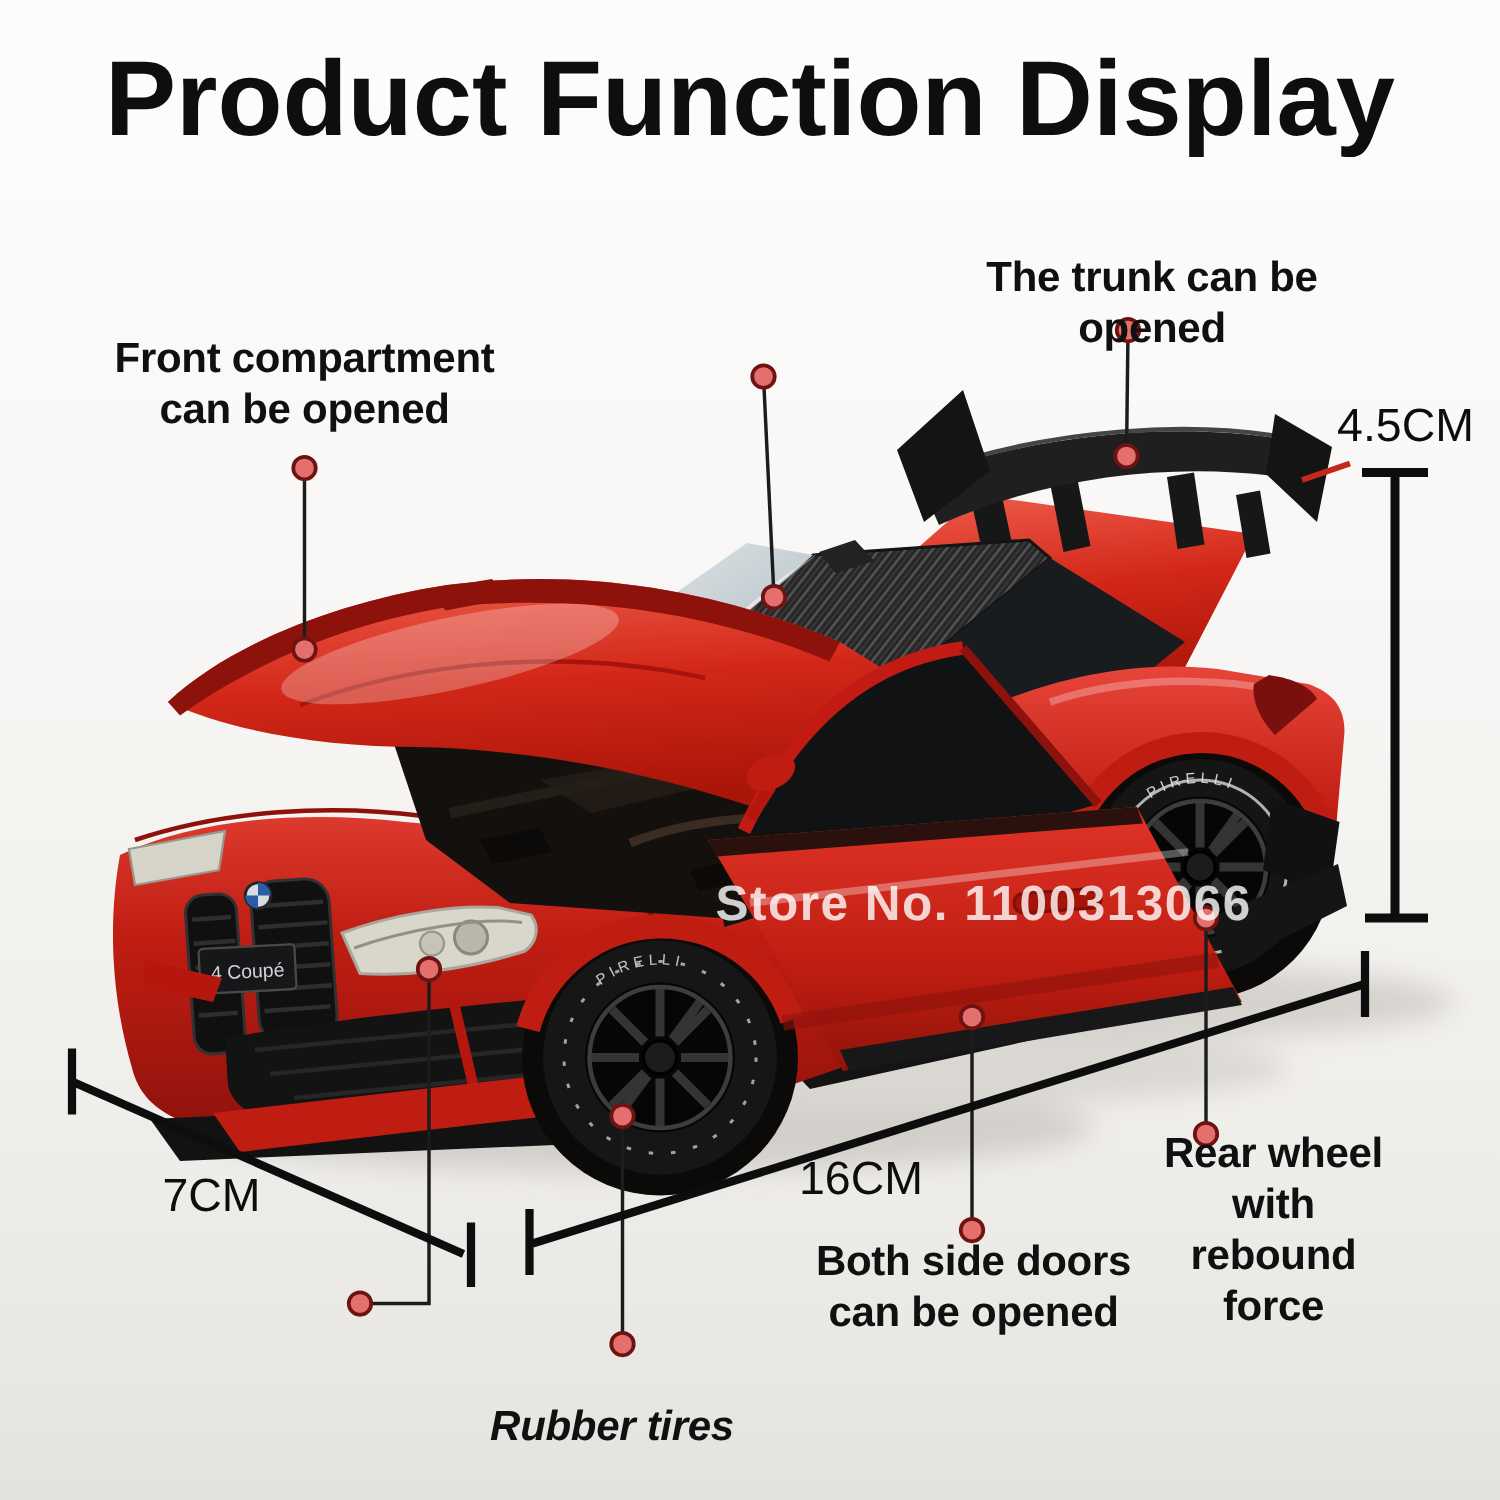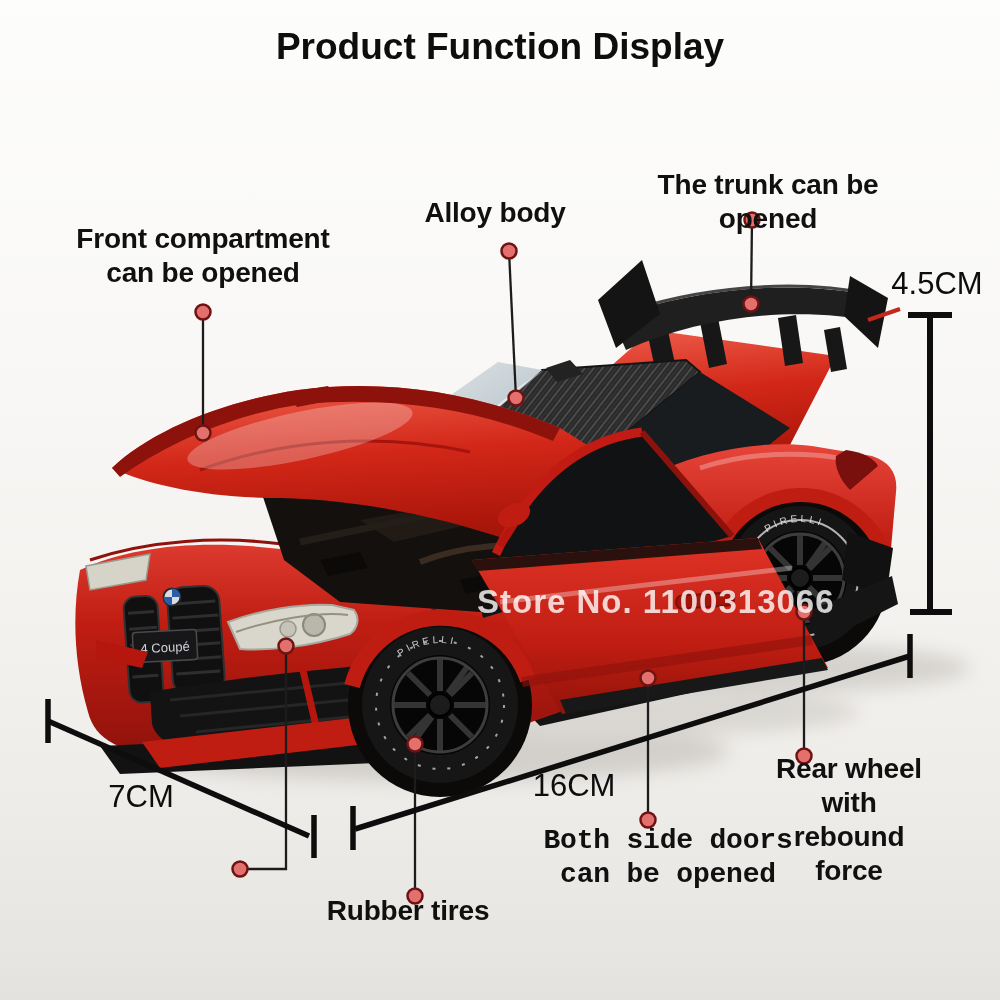--- a/index.html
+++ b/index.html
@@ -4,21 +4,21 @@
 <style>
   html,body{margin:0;padding:0;background:#ffffff;}
   .stage{
     position:relative;width:1000px;height:1000px;overflow:hidden;
     font-family:"Liberation Sans",sans-serif;
     background:linear-gradient(180deg,#fdfdfc 0%,#f8f7f5 40%,#f1efec 72%,#e9e7e3 92%,#e4e2de 100%);
   }
   .car-svg{position:absolute;left:0;top:0;width:1000px;height:1000px;}
   .page-title{
     position:absolute;left:500px;top:26px;transform:translateX(-50%);
-    font-size:37px;font-weight:bold;color:#0e0e0e;letter-spacing:0px;white-space:nowrap;
+    font-size:71px;font-weight:bold;color:#0e0e0e;letter-spacing:0px;white-space:nowrap;
   }
   .lbl{
     position:absolute;transform:translateX(-50%);
     color:#101010;font-weight:bold;font-size:28px;line-height:1.22;
     text-align:center;white-space:pre-line;letter-spacing:-0.2px;
   }
   .dim{
     position:absolute;transform:translateX(-50%);
     color:#0d0d0d;font-weight:400;font-size:31px;white-space:nowrap;
   }
@@ -295,24 +295,23 @@
         <line x1="353" y1="806" x2="353" y2="850" stroke-width="5.5"></line>
         <line x1="910" y1="634" x2="910" y2="678" stroke-width="5.5"></line>
       </g>
     </g>
   </svg>
 
   <div class="page-title">Product Function Display</div>
 
   <div class="lbl" style="left:203px;top:222px;">Front compartment
 can be opened</div>
-  <div class="lbl" style="left:495px;top:196px;">Alloy body</div>
   <div class="lbl" style="left:768px;top:168px;">The trunk can be opened</div>
-  <div class="lbl" style="left:408px;top:894px;">Rubber tires</div>
-  <div class="lbl" style="left:668px;top:824px;font-family:Liberation Mono, monospace;">Both side doors
+  <div class="lbl" style="left:408px;top:934px;font-style:italic;">Rubber tires</div>
+  <div class="lbl" style="left:649px;top:824px;">Both side doors
 can be opened</div>
   <div class="lbl" style="left:849px;top:752px;">Rear wheel with
 rebound force</div>
 
   <div class="dim" style="left:937px;top:266px;">4.5CM</div>
   <div class="dim" style="left:141px;top:779px;text-align:right;">7CM</div>
   <div class="dim" style="left:574px;top:768px;">16CM</div>
 
   <div class="watermark">Store No. 1100313066</div>
 </div>

